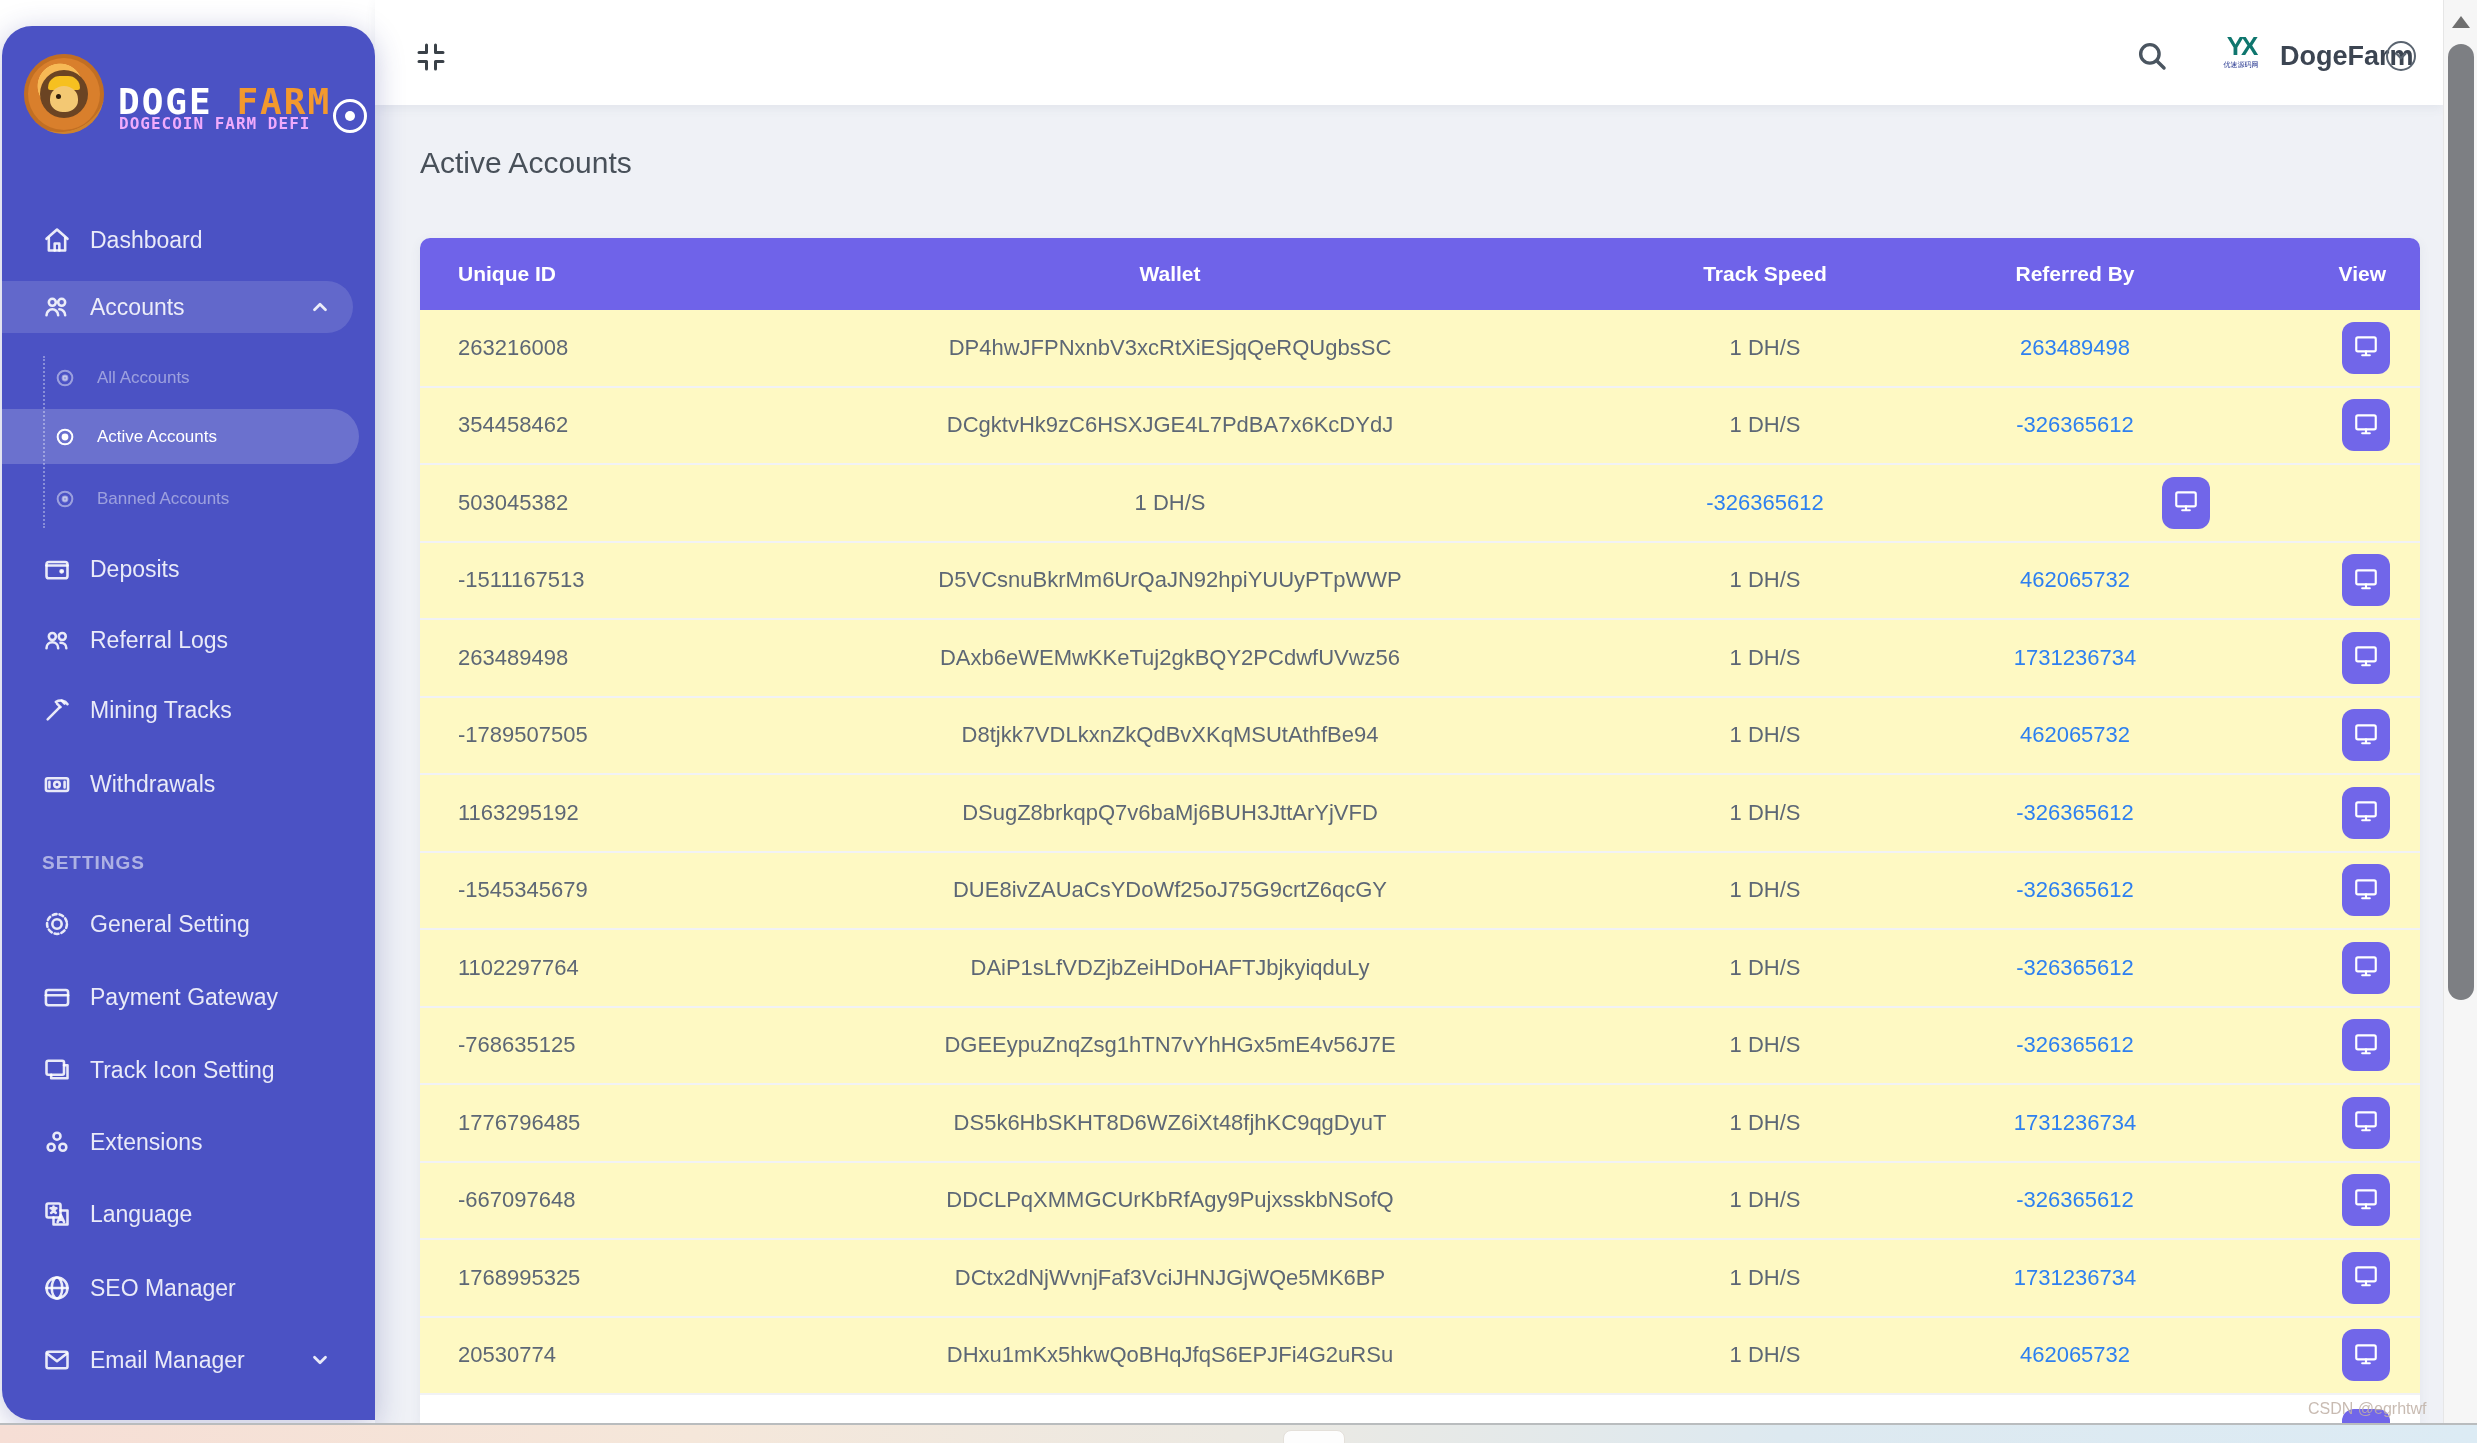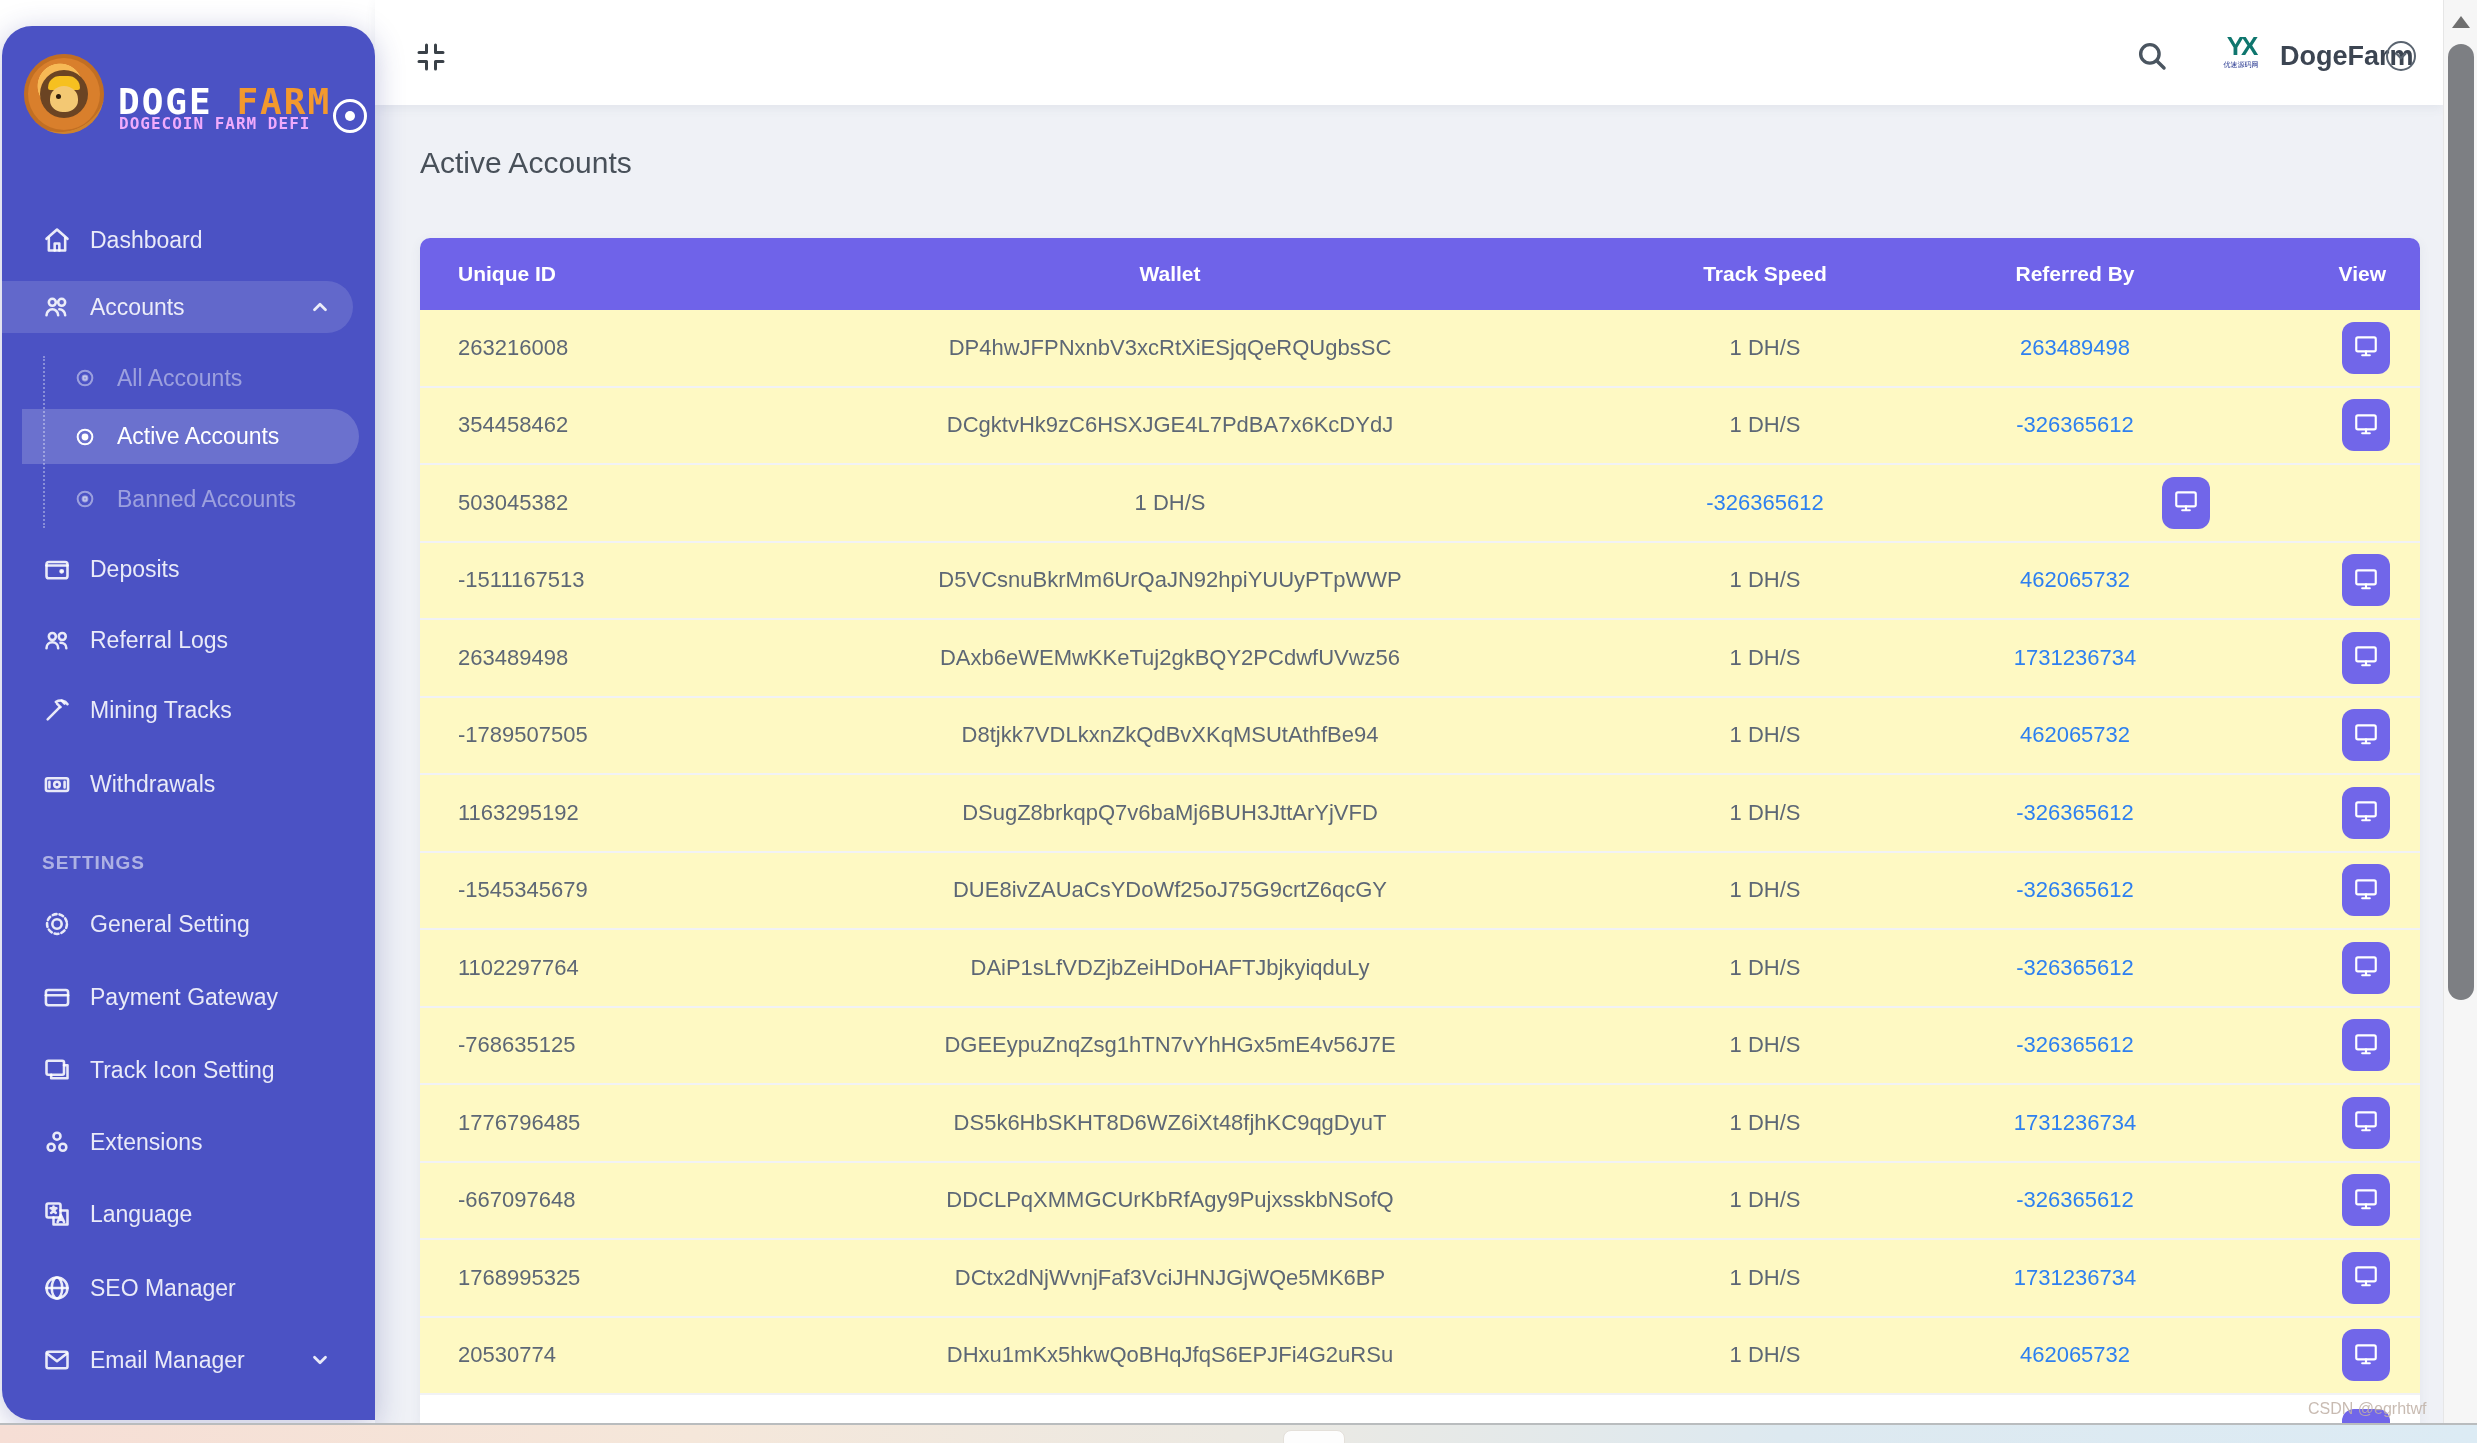--- a/index.html
+++ b/index.html
@@ -32,21 +32,21 @@
 
   .menu-item { position:absolute; left:0; right:22px; height:54px; display:flex; align-items:center;
     color:rgba(255,255,255,.88); font-size:23px; cursor:pointer; }
   .menu-item .mi-icon { position:absolute; left:40px; width:30px; height:30px; display:flex;
     align-items:center; justify-content:center; }
   .menu-item .mi-label { position:absolute; left:88px; white-space:nowrap; }
   .menu-item .mi-chevron { position:absolute; right:22px; width:22px; height:22px; }
   .pill { background:rgba(255,255,255,.13); border-radius:0 30px 30px 0; }
   .pill-active { background:rgba(255,255,255,.18); border-radius:0 30px 30px 0; }
   .sub-item { position:absolute; left:0; right:16px; height:56px; display:flex; align-items:center;
-    color:rgba(255,255,255,.45); font-size:23px; cursor:pointer;margin-left:20px; }
+    color:rgba(255,255,255,.45); font-size:17px; cursor:pointer; }
   .sub-item .si-icon { position:absolute; left:52px; width:22px; height:22px; }
   .sub-item .si-label { position:absolute; left:95px; white-space:nowrap; }
   .sub-item.on { color:#ffffff; }
   .dotline { position:absolute; left:41px; width:0; border-left:2px dotted rgba(255,255,255,.35); }
   .section-label { position:absolute; left:40px; color:rgba(255,255,255,.55); font-size:19px;
     font-weight:bold; letter-spacing:1px; white-space:nowrap; }
   svg.ic { stroke:currentColor; fill:none; stroke-width:2.2; stroke-linecap:round; stroke-linejoin:round; }
 
   
   .topbar { position:absolute; left:375px; top:0; width:2068px; height:105px; background:#ffffff;

